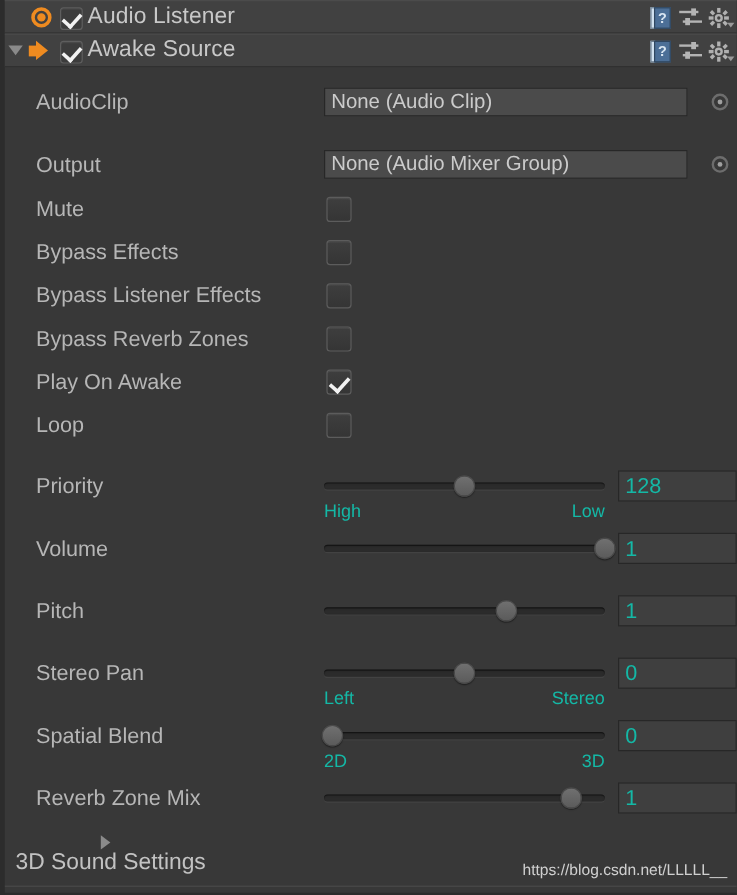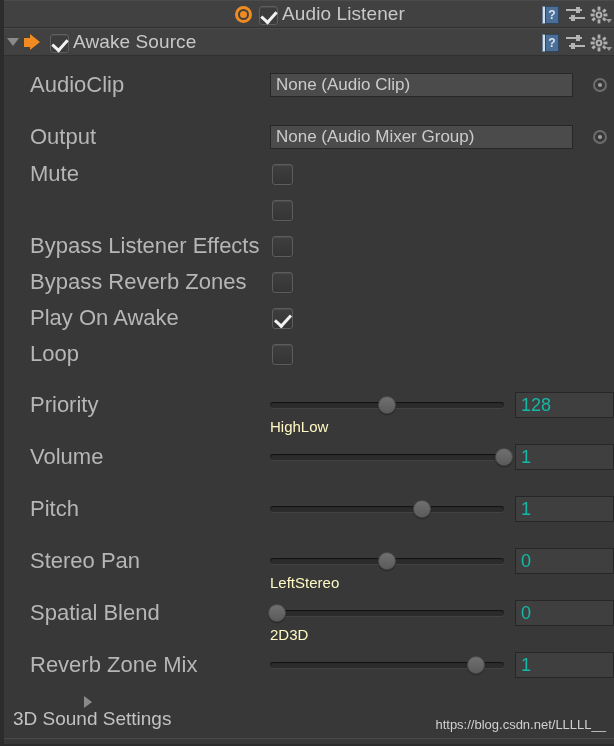--- a/index.html
+++ b/index.html
@@ -139,21 +139,21 @@
   
   .row {
     position: relative;
     display: flex;
     align-items: center;
     height: 30px;
     padding-left: 26px;
     box-sizing: border-box;
   }
   .row .label {
-    font-size: 22px;
+    font-size: 18px;
     color: #b6b6b6;
     white-space: nowrap;
   }
 
   
   .objfield {
     position: absolute;
     left: 266px;
     height: 24px;
     background: #4b4b4b;
@@ -232,23 +232,23 @@
     background: linear-gradient(#707070, #5b5b5b);
     border: 1px solid #4a4a4a;
     box-sizing: border-box;
     box-shadow: 0 1px 1px rgba(0,0,0,.4);
   }
   .ends {
     position: absolute;
     left: 266px;
     width: 234px;
     font-size: 15px;
-    color: #fef9c3;
+    color: #14b8a6;
     display: flex;
-    justify-content: flex-start;
+    justify-content: space-between;
   }
 
   
   .numfield {
     position: absolute;
     left: 511px;
     width: 99px;
     height: 26px;
     background: #3f3f3f;
     border: 1px solid #272727;
@@ -282,21 +282,21 @@
     left: 0; right: 0; bottom: 5px;
     height: 1px;
     background: #4a4a4a;
   }
 </style>
 </head>
 <body>
 
 <div id="root">
 
-  <div class="comp-header" style="top:0;justify-content:center;">
+  <div class="comp-header" style="top:0;">
     <div class="foldout"></div>
     <div class="comp-icon">
       <div class="listener-glyph">
           <i></i>
         </div>
     </div>
     <div class="hdr-check">
       <div class="cbox checked"></div>
     </div>
     <div class="comp-title">Audio Listener</div>
@@ -384,20 +384,21 @@
     <div class="pickbtn" style="left:589px; top:8px;">
         <i></i>
       </div>
   </div>
 
   <div class="row" style="position:absolute; left:0; top:159px; width:614px;">
     <div class="label">Mute</div>
     <div class="cbox cbox-pos" style="top:5px;"></div>
   </div>
   <div class="row" style="position:absolute; left:0; top:195px; width:614px;">
+    <div class="label">Bypass Effects</div>
     <div class="cbox cbox-pos" style="top:5px;"></div>
   </div>
   <div class="row" style="position:absolute; left:0; top:231px; width:614px;">
     <div class="label">Bypass Listener Effects</div>
     <div class="cbox cbox-pos" style="top:5px;"></div>
   </div>
   <div class="row" style="position:absolute; left:0; top:267px; width:614px;">
     <div class="label">Bypass Reverb Zones</div>
     <div class="cbox cbox-pos" style="top:5px;"></div>
   </div>

